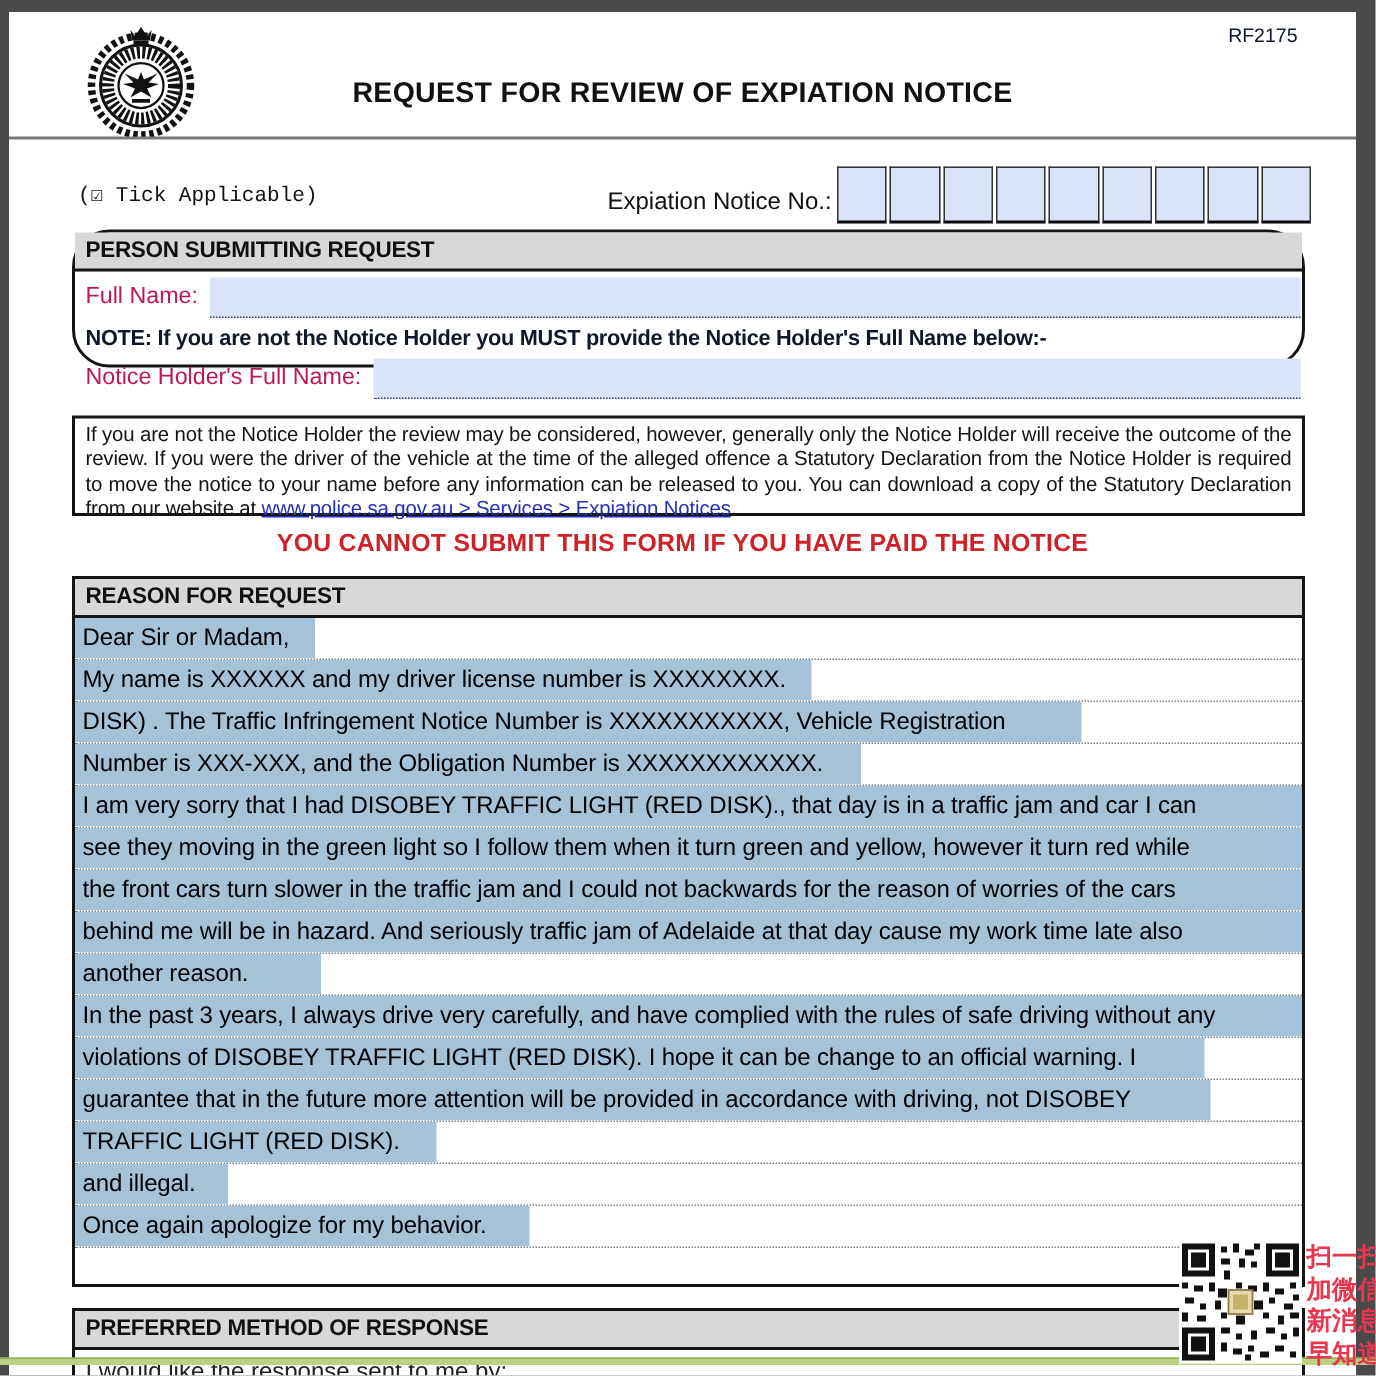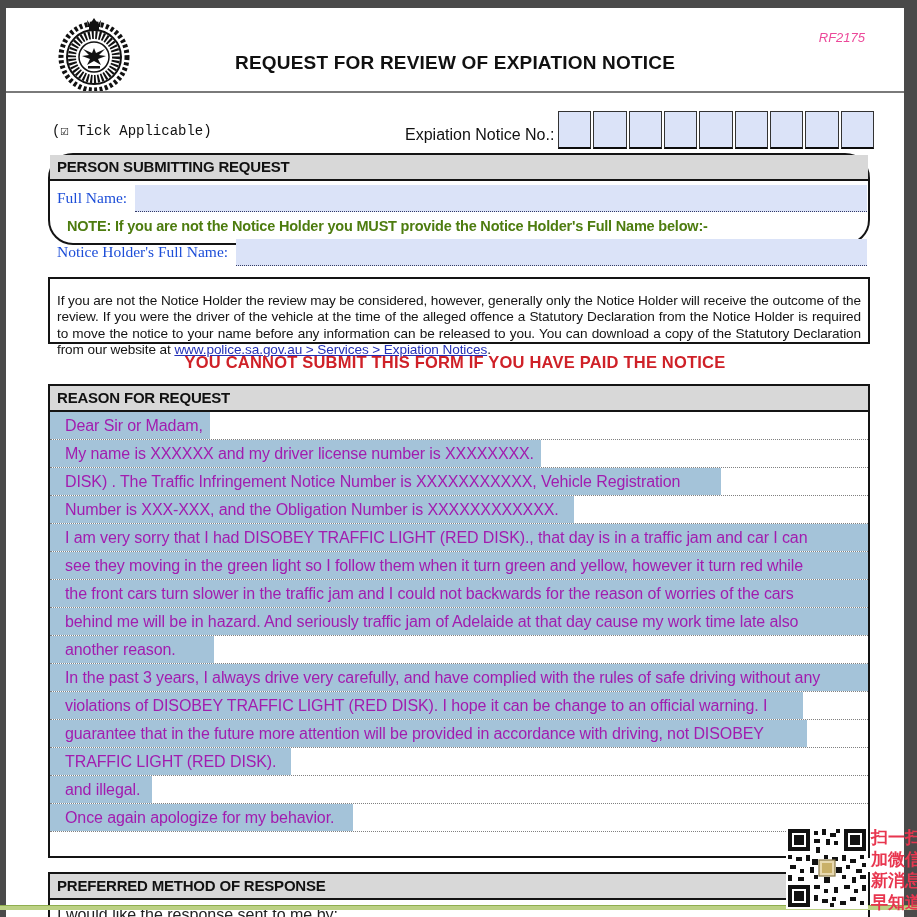--- a/index.html
+++ b/index.html
@@ -9,21 +9,21 @@
     font-family:"Liberation Sans", sans-serif;
     background:#4a4a4a;
     overflow:hidden;
   }
   .page {
     position:absolute; left:6px; top:8px; right:13px; bottom:0;
     background:#ffffff;
   }
   
   .badge { position:absolute; left:50px; top:6px; }
-  .form-code { position:absolute; right:39px; top:22px; font-size:13px; color:#ec4899;font-style:italic; }
+  .form-code { position:absolute; right:39px; top:8px; font-size:13px; color:#0f172a; }
   .form-title {
     position:absolute; left:0; right:0; top:44px; text-align:center;
     font-size:19px; font-weight:bold; color:#111; letter-spacing:.2px;
   }
   .head-rule { position:absolute; left:0; right:0; top:83px; border-top:2px solid #7a7a7a; }
 
   
   .tick-note { position:absolute; left:46px; top:114px; font-size:14px; color:#111;font-family:Liberation Mono, monospace; }
   .exp-label { position:absolute; left:399px; top:118px; font-size:16px; color:#111; }
   .notice-boxes { position:absolute; left:552px; top:103px; width:316px; height:38px; display:flex; gap:2px; }
@@ -36,49 +36,49 @@
   .box { position:absolute; left:42px; width:822px; border:2px solid #141414; background:#fff; }
   .sec-header {
     background:#d8d8d8; border-bottom:2px solid #141414;
     font-weight:bold; font-size:15px; letter-spacing:-.2px;
     padding:3px 7px 4px 7px; color:#111;
   }
 
   
   .person-box { top:145px; height:92px;border-radius:25px; }
   .field-row { display:flex; align-items:center; height:34px; padding-left:7px; }
-  .field-label { font-size:15.5px; color:#1d4ed8; white-space:nowrap; margin-right:8px;font-family:Liberation Serif, serif; }
+  .field-label { font-size:15.5px; color:#be185d; white-space:nowrap; margin-right:8px; }
   .field-input {
     flex:1; height:27px; background:#dbe3f8;
     border-bottom:1px dotted #333a66; margin-right:1px;
     font-size:15px; color:#111; padding:3px 4px;
   }
-  .note-row { font-size:14.5px; font-weight:bold; color:#4d7c0f; padding:3px 7px 1px 17px; letter-spacing:-.2px; }
-
-  
-  .info-box { top:269px; height:67px; border-width:2px; padding:14px 7px; }
+  .note-row { font-size:14.5px; font-weight:bold; color:#0f172a; padding:3px 7px 1px 7px; letter-spacing:-.2px; }
+
+  
+  .info-box { top:269px; height:67px; border-width:2px; padding:3px 7px; }
   .info-text { font-size:13.6px; line-height:1.2; color:#141414; text-align:justify; letter-spacing:-.1px; }
   .info-link { color:#2330b8; text-decoration:underline; cursor:pointer; }
 
   
   .warning {
     position:absolute; left:0; right:0; top:345px; text-align:center;
     font-size:16.5px; font-weight:bold; color:#cf2128; letter-spacing:.2px;
   }
 
   
   .reason-box { top:376px; height:474px; }
   .reason-row {
     position:relative; height:28px; border-bottom:1px dotted #808080;
     overflow:hidden;
   }
   .hl-bar { position:absolute; left:0; top:0; bottom:0; background:#a4c3d9; }
   .reason-text {
-    position:relative; display:block; padding-left:15px;
-    font-size:16px; line-height:27px; color:#a21caf; white-space:nowrap;
+    position:relative; display:block; padding-left:5px;
+    font-size:16px; line-height:27px; color:#000000; white-space:nowrap;
     letter-spacing:-.1px;
   }
 
   
   .response-box { top:864px; height:45px; overflow:hidden; border-bottom:none; }
   .clipped-line { font-size:16px; color:#222; padding:6px 7px; white-space:nowrap; }
 
   
   .bottom-line {
     position:absolute; left:0; right:0; top:905px; height:5px;

